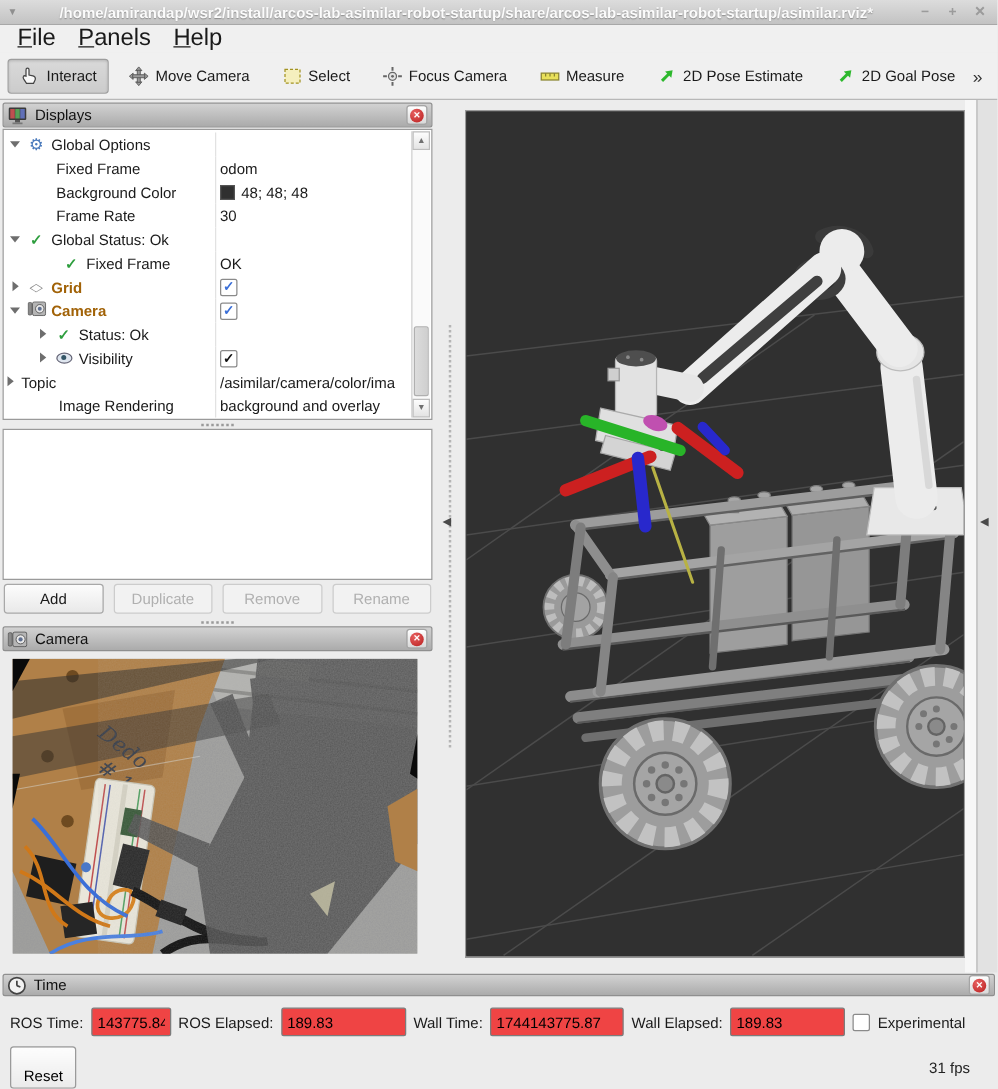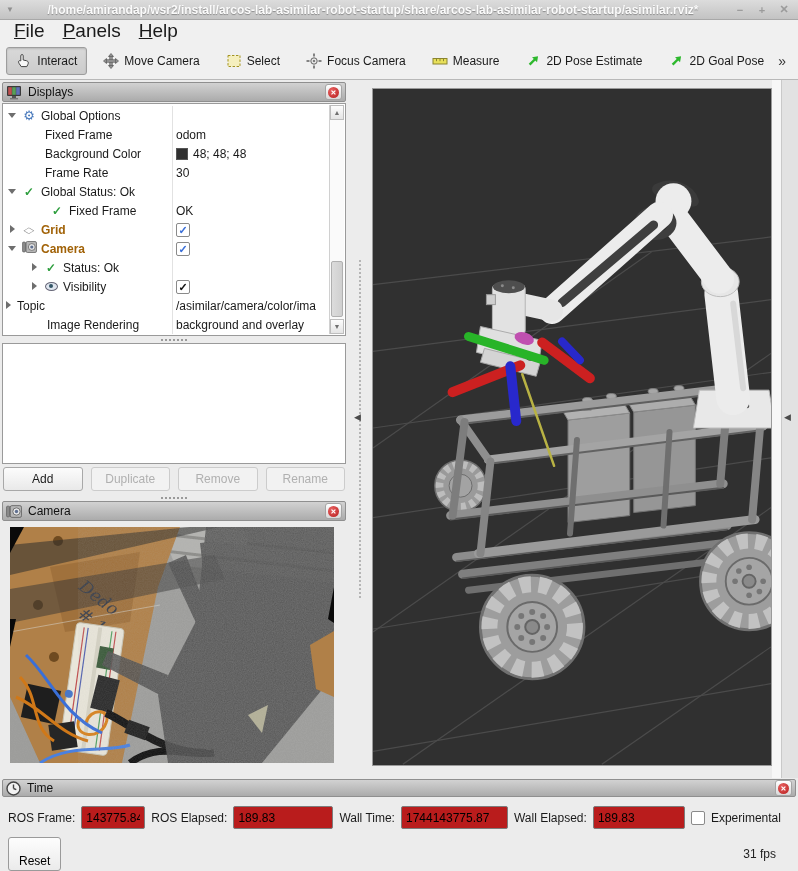--- a/index.html
+++ b/index.html
@@ -89,21 +89,21 @@
   .collapse-arrow { position:absolute; left:6px; top:332px; color:#4a4a4a; font-size:9px; }
   .viewportcol { width:400px; padding-top:8px; }
   .viewport { width:400px; height:678px; border:1px solid #9a9a9a; background:#303030; }
   .rightstrip { width:26px; position:relative; background:linear-gradient(90deg,#f7f7f7 0 9px,#c9c9c9 9px 10px,#e2e2e2 10px); }
   .rightstrip .collapse-arrow { left:12px; }
 
   
   .timepanel { height:93px; padding:1px 2px 0 2px; display:flex; flex-direction:column; }
   .time-fields { display:flex; align-items:center; gap:6px; padding:8px 6px 4px 6px; }
   .tf-label { font-size:12px; white-space:nowrap; }
-  .tf-input { height:23px; border:1px solid #7c7c7c; border-radius:2px; background:#b91c1c; font-size:12px; padding:0 4px;
+  .tf-input { height:23px; border:1px solid #7c7c7c; border-radius:2px; background:#ef4444; font-size:12px; padding:0 4px;
     font-family:"Liberation Sans",sans-serif; }
   .exp-check { margin-left:auto; display:flex; align-items:center; gap:6px; margin-right:26px; }
   .time-bottom { display:flex; align-items:center; padding:4px 6px 0 6px; }
   .reset-btn { height:23px; padding:16px 10px; background:linear-gradient(#fdfdfd,#ebebeb); border:1px solid #9a9a9a; border-radius:3px;
     font-size:12px; font-family:"Liberation Sans",sans-serif; }
   .fps { margin-left:auto; margin-right:14px; font-size:12px; color:#222; }
 </style>
 </head>
 <body>
 
@@ -632,21 +632,21 @@
         <line x1="7.5" y1="7.5" x2="7.5" y2="3.5" stroke="#444" stroke-width="1.4"></line>
         <line x1="7.5" y1="7.5" x2="10.3" y2="8.6" stroke="#444" stroke-width="1.4"></line>
       </svg>
       <span class="ph-title">Time</span>
       <span class="closebtn">
           <span class="reddot">✕</span>
         </span>
     </div>
 
     <div class="time-fields">
-      <span class="tf-label">ROS Frame:</span>
+      <span class="tf-label">ROS Time:</span>
       <input class="tf-input" style="width: 64px;" value="143775.84">
       <span class="tf-label">ROS Elapsed:</span>
       <input class="tf-input" style="width: 100px;" value="189.83">
       <span class="tf-label">Wall Time:</span>
       <input class="tf-input" style="width: 107px;" value="1744143775.87">
       <span class="tf-label">Wall Elapsed:</span>
       <input class="tf-input" style="width: 92px;" value="189.83">
       <span class="exp-check">
         <span class="cbox"></span>
         <span class="tf-label">Experimental</span>

